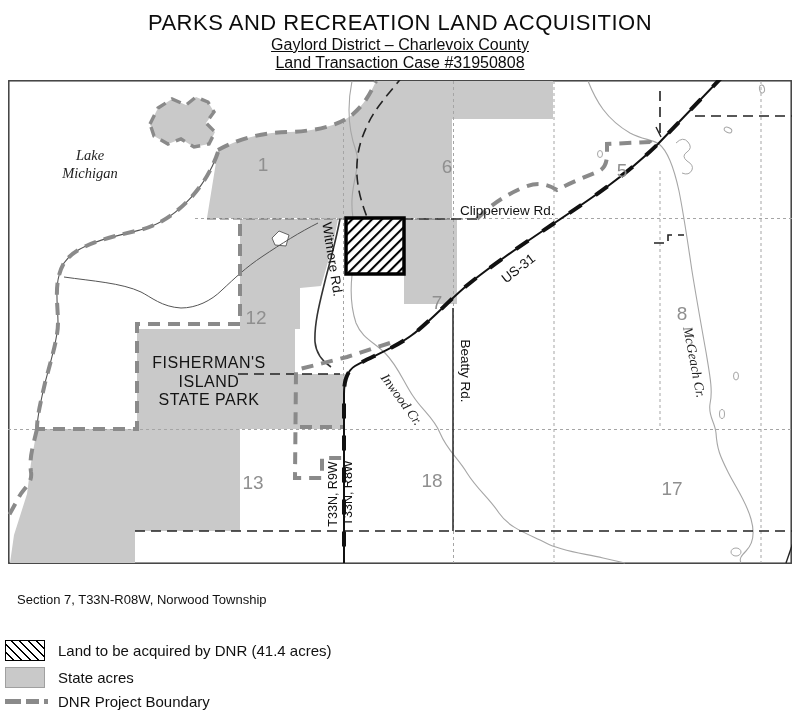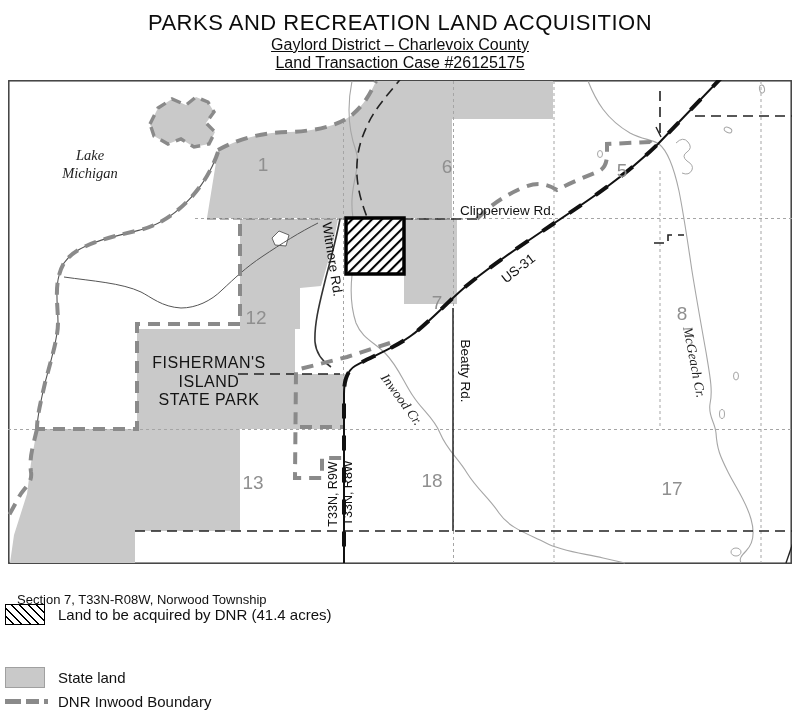--- a/index.html
+++ b/index.html
@@ -25,21 +25,21 @@
   .dash-a{width:16px;margin-right:5px;}
   .dash-b{width:13px;margin-right:5px;}
   .dash-dot{width:4px;}
 </style>
 </head>
 <body>
 
 <div class="title-block">
   <div class="title-main">PARKS AND RECREATION LAND ACQUISITION</div>
   <div class="title-sub">Gaylord District – Charlevoix County</div>
-  <div class="title-sub">Land Transaction Case #26125175</div>
+  <div class="title-sub">Land Transaction Case #31950808</div>
 </div>
 
 <div class="map-wrap">
 <svg width="784" height="484" viewBox="8 94 784 484">
   <defs>
     <pattern id="hatchPat" width="7" height="7" patternUnits="userSpaceOnUse" patternTransform="rotate(45)">
       <rect width="7" height="7" fill="#fff"></rect>
       <rect width="2.1" height="7" fill="#000"></rect>
     </pattern>
   </defs>
@@ -139,28 +139,28 @@
 
     <text x="209" y="382" font-size="16" fill="#141414" text-anchor="middle" letter-spacing="0.5">FISHERMAN'S</text>
     <text x="209" y="401" font-size="16" fill="#141414" text-anchor="middle" letter-spacing="0.5">ISLAND</text>
     <text x="209" y="419" font-size="16" fill="#141414" text-anchor="middle" letter-spacing="0.5">STATE PARK</text>
   </g>
 </svg>
 </div>
 
 <div class="caption">Section 7, T33N-R08W, Norwood Township</div>
 
-<div class="legend-row" style="top:604px;">
+<div class="legend-row" style="top:640px;">
   <div class="swatch-hatch"></div>
   <div class="legend-label">Land to be acquired by DNR (41.4 acres)</div>
 </div>
 <div class="legend-row" style="top:667px;">
   <div class="swatch-gray"></div>
-  <div class="legend-label">State land</div>
+  <div class="legend-label">State acres</div>
 </div>
 <div class="legend-row" style="top:694px;height:14px;">
   <div class="swatch-dash">
     <span class="dash-seg dash-a"></span>
     <span class="dash-seg dash-b"></span>
     <span class="dash-seg dash-dot"></span>
   </div>
-  <div class="legend-label" style="margin-left:9px;">DNR Inwood Boundary</div>
+  <div class="legend-label" style="margin-left:9px;">DNR Project Boundary</div>
 </div>
 
 </body></html>

